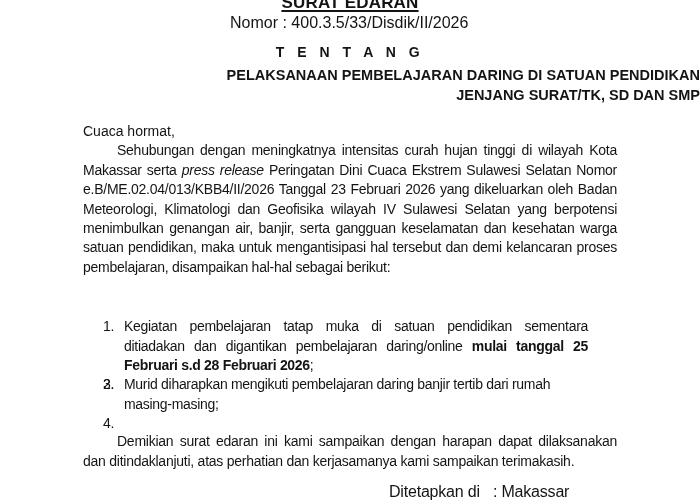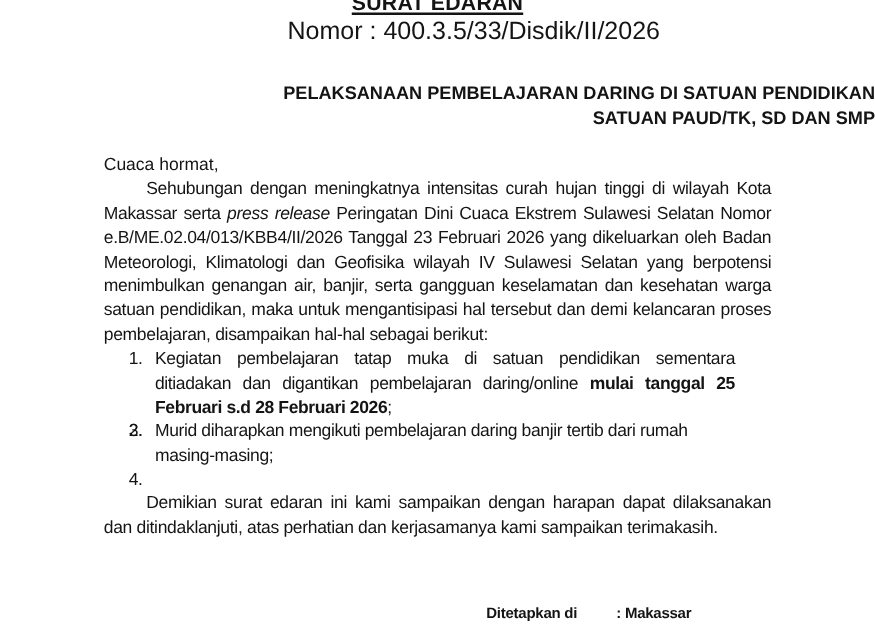--- a/index.html
+++ b/index.html
@@ -32,21 +32,21 @@
   }
   .title span {
     text-decoration: underline;
     text-decoration-thickness: 1.5px;
     text-underline-offset: 2px;
   }
   .nomor {
     position: absolute;
     left: 230px;
     top: 14px;
-    font-size: 20px;
+    font-size: 16px;
   }
   .tentang {
     position: absolute;
     left: 0; width: 700px;
     top: 44px;
     text-align: center;
     font-weight: bold;
     font-size: 14px;
     letter-spacing: 4.5px;
   }
@@ -91,34 +91,34 @@
     left: 20px;
     top: 0;
   }
   .item .txt {
     display: block;
     width: 464px;
   }
   .item .txt.justify {
     text-align: justify;
     text-align-last: left;
+    margin-top: 40px;
   }
   .closing {
     margin-top: 18px;
     text-align: justify;
     text-indent: 34px;
     letter-spacing: -0.25px;
   }
   .sign {
     position: absolute;
     left: 389px;
     top: 483px;
-    font-size: 12px;
+    font-size: 16px;
     letter-spacing: -0.2px;
-    font-weight: bold;
   }
   .sign .sep {
     position: absolute;
     left: 104px;
     white-space: nowrap;
   }
   b { font-weight: bold; }
   i { font-style: italic; }
 </style>
 </head>
@@ -128,24 +128,25 @@
 
   <div class="title">
     <span>SURAT EDARAN</span>
   </div>
 
   <div class="nomor">
     <span>Nomor</span>
     <span>: </span><span>400.3.5/33/Disdik/II/2026</span>
   </div>
 
+  <div class="tentang">T E N T A N G</div>
 
   <div class="subject">
     <div>PELAKSANAAN PEMBELAJARAN DARING DI SATUAN PENDIDIKAN</div>
-    <div>SATUAN PAUD/TK, SD DAN SMP</div>
+    <div>JENJANG SURAT/TK, SD DAN SMP</div>
   </div>
 
   <div class="body">
     <p class="greeting">Cuaca hormat,</p>
 
     <p class="para"><span>Sehubungan dengan meningkatnya intensitas curah hujan tinggi di wilayah Kota Makassar serta </span><i>press release</i><span> Peringatan Dini Cuaca Ekstrem Sulawesi Selatan Nomor e.B/ME.02.04/013/KBB4/II/2026 Tanggal 23 Februari 2026 yang dikeluarkan oleh Badan Meteorologi, Klimatologi dan Geofisika wilayah IV Sulawesi Selatan yang berpotensi menimbulkan genangan air, banjir, serta gangguan keselamatan dan kesehatan warga satuan pendidikan, maka untuk mengantisipasi hal tersebut dan demi kelancaran proses pembelajaran, disampaikan hal-hal sebagai berikut:</span></p>
 
     <ol>
       <li class="item">
         <span class="num">1.</span>

